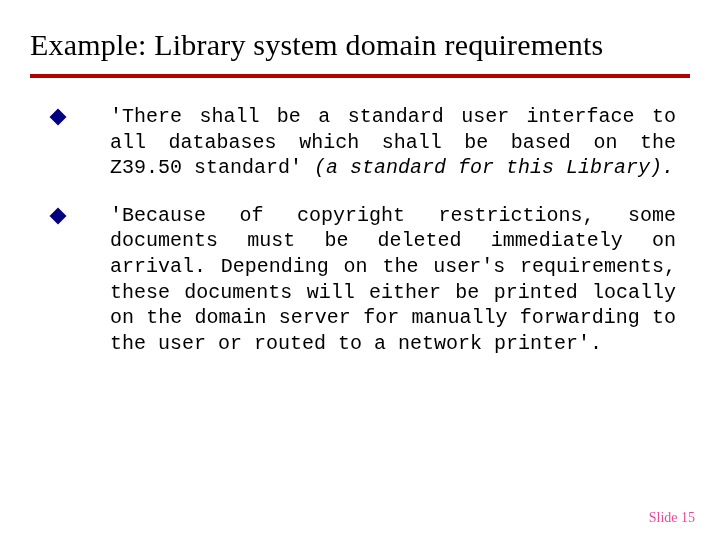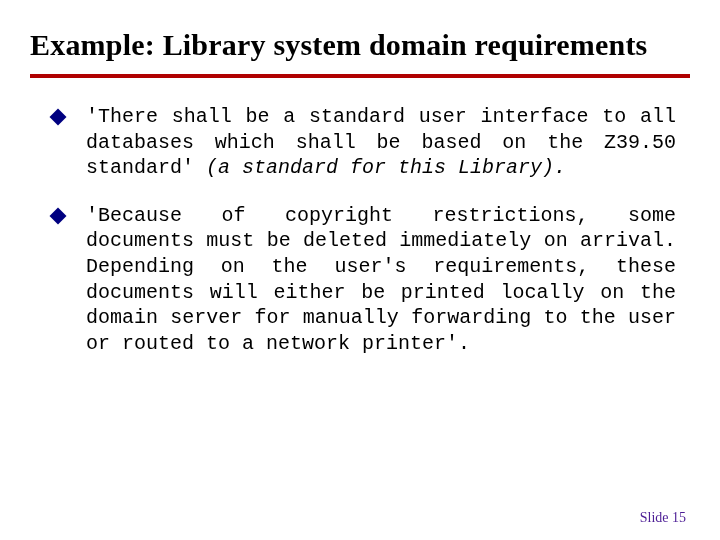--- a/index.html
+++ b/index.html
@@ -5,38 +5,39 @@
   * { margin: 0; padding: 0; box-sizing: border-box; }
   html, body { width: 720px; height: 540px; background: #fff; font-family: "Times New Roman", Times, serif; }
   .slide {
     width: 720px;
     height: 540px;
     position: relative;
     padding: 28px 30px 0 30px;
   }
   .title {
     font-size: 30px;
-    font-weight: bold;
+    font-weight: normal;
     color: #000;
     margin-bottom: 12px;
     letter-spacing: 0.2px;
   }
   .rule {
     height: 4px;
     background: #b00000;
     width: 100%;
     margin-bottom: 26px;
   }
   .bullets {
     padding: 0 14px 0 22px;
   }
   .bullet-row {
     display: flex;
     align-items: flex-start;
     margin-bottom: 22px;
+    gap: 24px;
   }
   .diamond {
     width: 12px; height: 12px;
     background: #000080;
     transform: rotate(45deg);
     flex: 0 0 12px;
     margin-top: 7px;
     margin-right: 22px;
   }
   .btext {
@@ -45,24 +46,24 @@
     font-size: 20px;
     line-height: 1.28;
     color: #000;
     text-align: justify;
     text-justify: inter-word;
   }
   .btext .ital { font-style: italic; }
   .footer {
     position: absolute;
     bottom: 14px;
-    right: 34px;
+    right: 25px;
     font-family: "Times New Roman", Times, serif;
     font-size: 14px;
-    color: #4c1d95;
+    color: #ec4899;
   }
 </style>
 </head>
 <body>
 
 <div class="slide">
 
   <div class="title">Example: Library system domain requirements</div>
 
   <div class="rule"></div>

